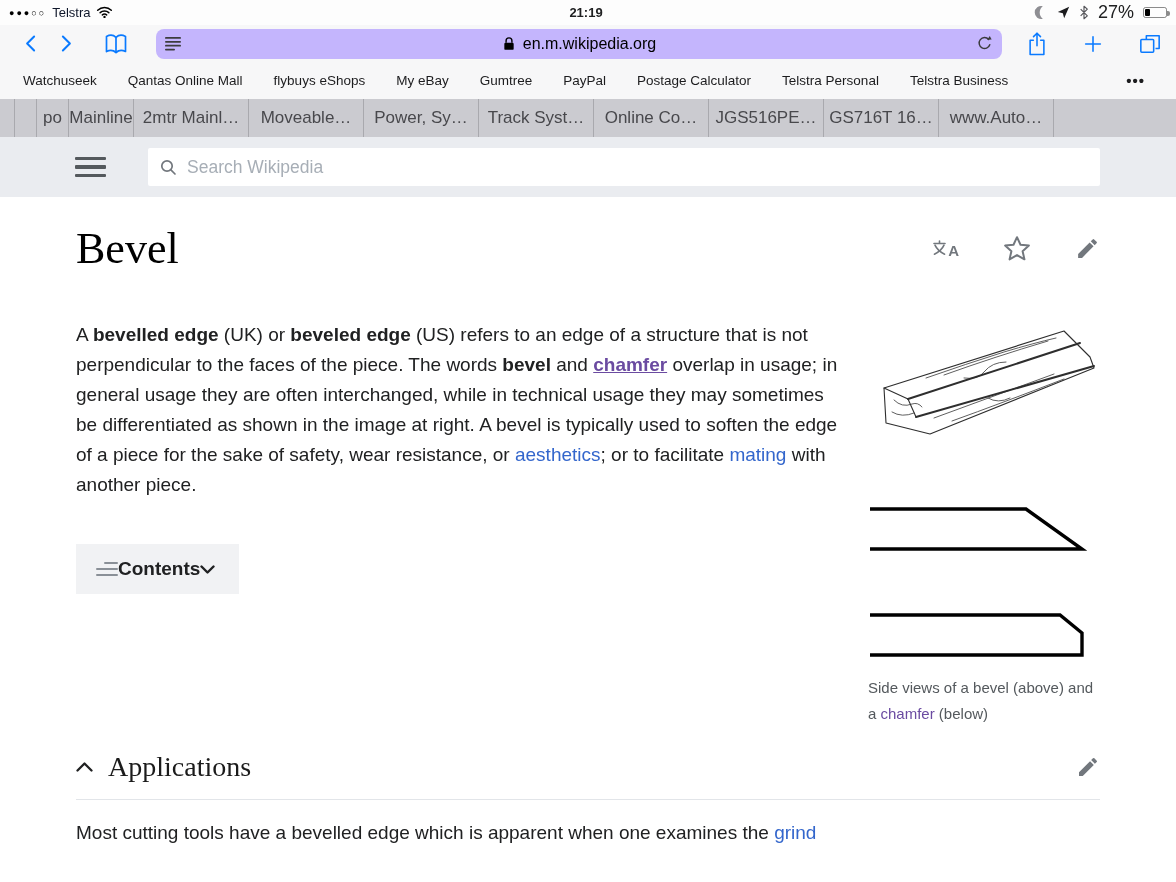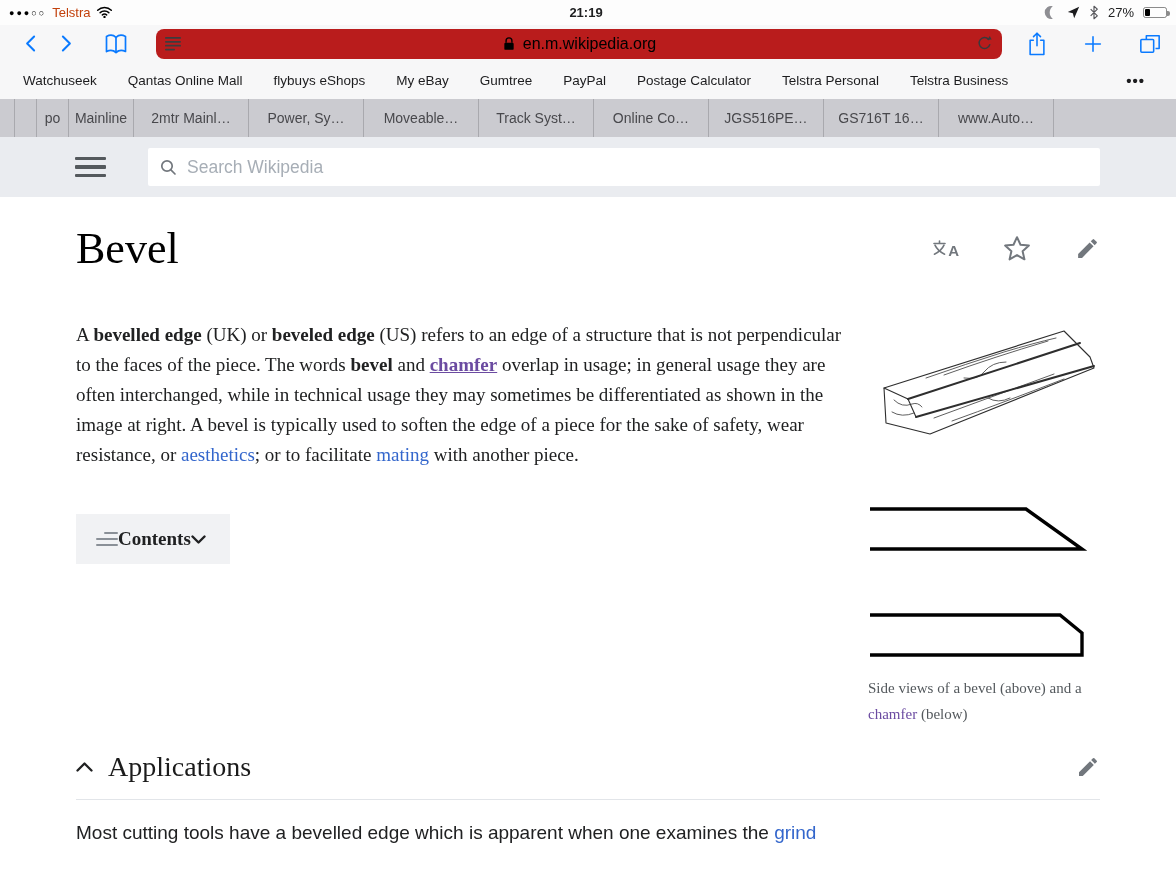--- a/index.html
+++ b/index.html
@@ -5,45 +5,45 @@
   * { box-sizing: border-box; margin:0; padding:0; }
   html,body { width:1176px; height:882px; overflow:hidden; background:#fff;
               font-family:"Liberation Sans","DejaVu Sans",sans-serif; color:#202122; }
   button { background:none; border:0; font:inherit; color:inherit; padding:0; cursor:pointer; }
   svg { display:block; }
 
   
   .status { height:25px; background:#fdfdfd; display:flex; align-items:center; padding:0 9px; position:relative; }
   .status-left { display:flex; align-items:center; gap:6px; }
   .signal { font-size:9px; letter-spacing:2px; color:#000; padding-top:1px; }
-  .carrier { font-size:13px; color:#c2410c; }
+  .carrier { font-size:13px; color:#0f172a; }
   .status-time { position:absolute; left:0; right:4px; text-align:center; font-size:13px; font-weight:700; }
   .status-right { margin-left:auto; display:flex; align-items:center; gap:9px; z-index:1; }
-  .batt-pct { font-size:13px; }
+  .batt-pct { font-size:18px; }
   .battery { width:24px; height:11px; border:1px solid rgba(0,0,0,.45); border-radius:2.5px; padding:1px; position:relative; }
   .battery i { display:block; height:100%; width:27%; background:#000; border-radius:1px; }
   .battery:after { content:""; position:absolute; right:-3.5px; top:2.5px; width:2.5px; height:5px; background:rgba(0,0,0,.45); border-radius:0 2px 2px 0; }
 
   
   .toolbar { height:37px; background:#f7f7f8; display:flex; align-items:center; padding:0 14px; }
   .navbtn { width:34px; display:flex; justify-content:center; }
   .bookbtn { width:44px; display:flex; justify-content:center; margin-left:12px; }
-  .urlbar { flex:1; height:30px; background:#b91c1c; border-radius:8px; margin:0 18px; display:flex; align-items:center; padding:0 9px; position:relative; }
+  .urlbar { flex:1; height:30px; background:#c4b5fd; border-radius:8px; margin:0 18px; display:flex; align-items:center; padding:0 9px; position:relative; }
   .url-center { position:absolute; left:0; right:0; display:flex; justify-content:center; align-items:center; gap:7px; pointer-events:none; }
   .url-text { font-size:16px; color:#000; }
   .refreshbtn { margin-left:auto; z-index:1; }
   .tb-right { display:flex; align-items:center; gap:34px; margin-left:6px; }
 
   
   .favbar { height:37px; background:#f7f7f8; display:flex; align-items:center; padding:0 23px; font-size:13.5px; color:#1c1c1e; }
   .fav { margin-right:31px; white-space:nowrap; }
   .morebtn { margin-left:auto; margin-right:8px; font-size:15px; font-weight:700; letter-spacing:1px; color:#1c1c1e; }
 
   
-  .tabbar { height:38px; background:#cbcbd0; display:flex; align-items:stretch; font-size:14px; color:#48484c; }
+  .tabbar { height:38px; background:#cbcbd0; display:flex; align-items:stretch; font-size:17px; color:#48484c; }
   .tab { flex:0 0 115px; border-right:1px solid #a9a9ae; display:flex; align-items:center; justify-content:center; overflow:hidden; white-space:nowrap; }
   .tab.w15{flex:0 0 15px;} .tab.w22{flex:0 0 22px;} .tab.w32{flex:0 0 32px;} .tab.w65{flex:0 0 65px;}
   .tab.active { flex:1; background:#f4f4f6; color:#000; font-weight:600; border-right:none; gap:9px; }
   .tabclose { width:17px; height:17px; border-radius:50%; background:#b6b6bb; display:flex; align-items:center; justify-content:center; flex:none; }
 
   
   .wikihead { height:60px; background:#eaecf0; display:flex; align-items:center; padding-left:75px; }
   .burger { width:31px; display:flex; flex-direction:column; gap:5px; }
   .burger i { height:3.5px; background:#54595d; border-radius:1px; }
   .searchbox { flex:1; margin:0 76px 0 42px; height:38px; background:#fff; border-radius:2px; display:flex; align-items:center; padding:0 12px; gap:10px; }
@@ -51,21 +51,21 @@
                      font-family:"Liberation Sans","DejaVu Sans",sans-serif; }
   .searchbox input::placeholder { color:#a7aeb6; }
 
   
   .content { padding:0 76px; }
   .title-row { display:flex; align-items:center; margin-top:26px; }
   h1 { font-family:"Liberation Serif","DejaVu Serif",serif; font-size:44px; font-weight:400; color:#000; }
   .title-icons { margin-left:auto; display:flex; align-items:center; gap:44px; }
   .langbtn { display:flex; align-items:flex-end; color:#72777d; }
 
-  .cols { display:flex; margin-top:46px;font-family:Liberation Serif, serif; }
+  .cols { display:flex; margin-top:46px; }
   .textcol { flex:1; padding-right:26px; }
   .intro { font-size:19px; line-height:30px; color:#202122; }
   .intro b { font-weight:700; }
   a.blue { color:#3366cc; text-decoration:none; }
   a.purple-bold { color:#6b4ba1; font-weight:700; text-decoration:underline; }
 
   .contents-btn { margin-top:44px; display:inline-flex; align-items:center; background:#f1f2f4; padding:14px 24px 14px 20px; }
   .contents-label { font-size:19px; font-weight:700; color:#202122; }
   .listicon { display:flex; flex-direction:column; gap:3.5px; width:22px; }
   .listicon i { height:2.6px; background:#8a9097; border-radius:1px; }
@@ -202,22 +202,22 @@
   <button class="fav">Telstra Business</button>
   <button class="morebtn">•••</button>
 </div>
 
 <div class="tabbar">
   <div class="tab w15"></div>
   <div class="tab w22"></div>
   <div class="tab w32">po</div>
   <div class="tab w65">Mainline</div>
   <div class="tab">2mtr Mainl…</div>
+  <div class="tab">Moveable…</div>
   <div class="tab">Power, Sy…</div>
-  <div class="tab">Moveable…</div>
   <div class="tab">Track Syst…</div>
   <div class="tab">Online Co…</div>
   <div class="tab">JGS516PE…</div>
   <div class="tab">GS716T 16…</div>
   <div class="tab">www.Auto…</div>
 </div>
 
 <div class="wikihead">
   <button class="burger">
       <i></i>

